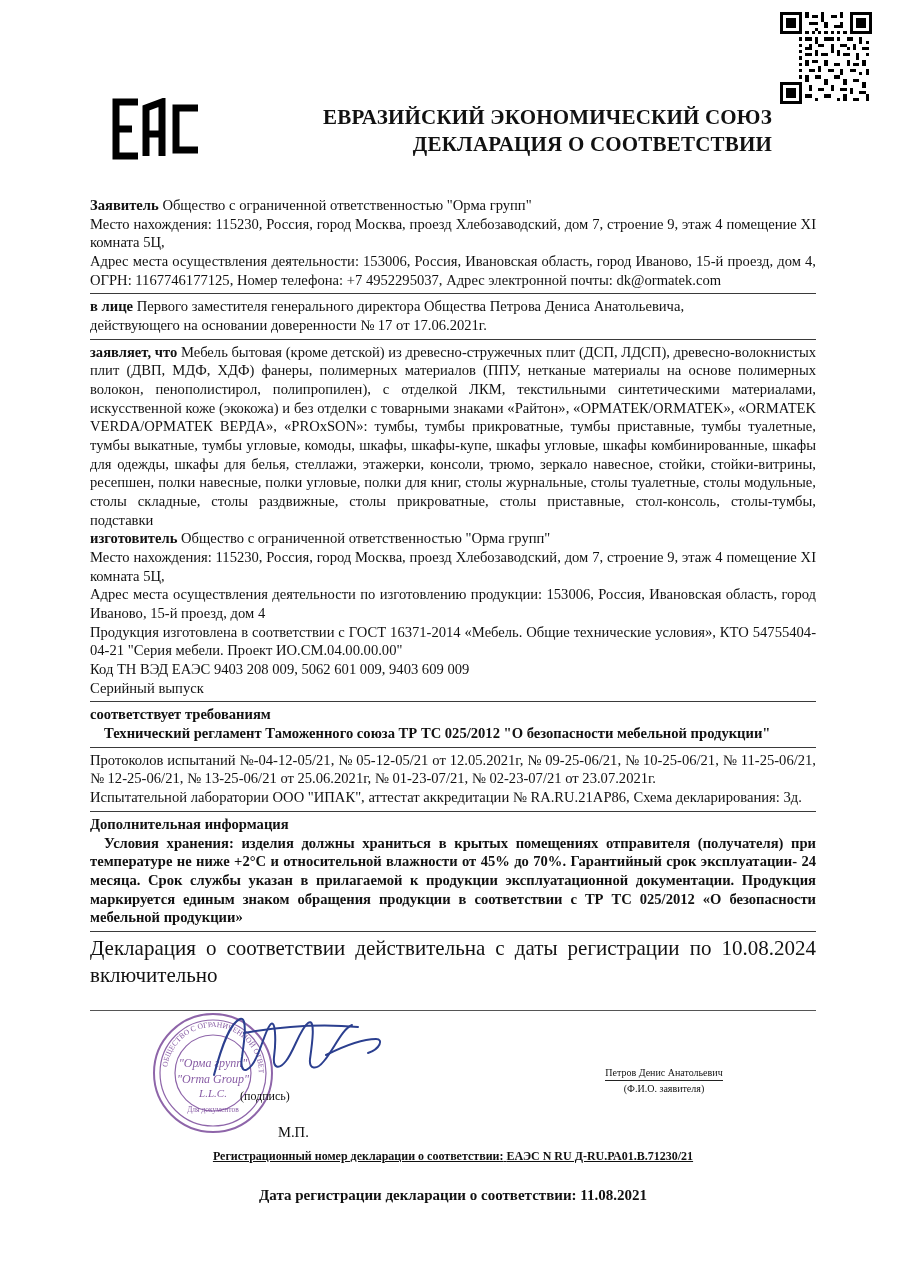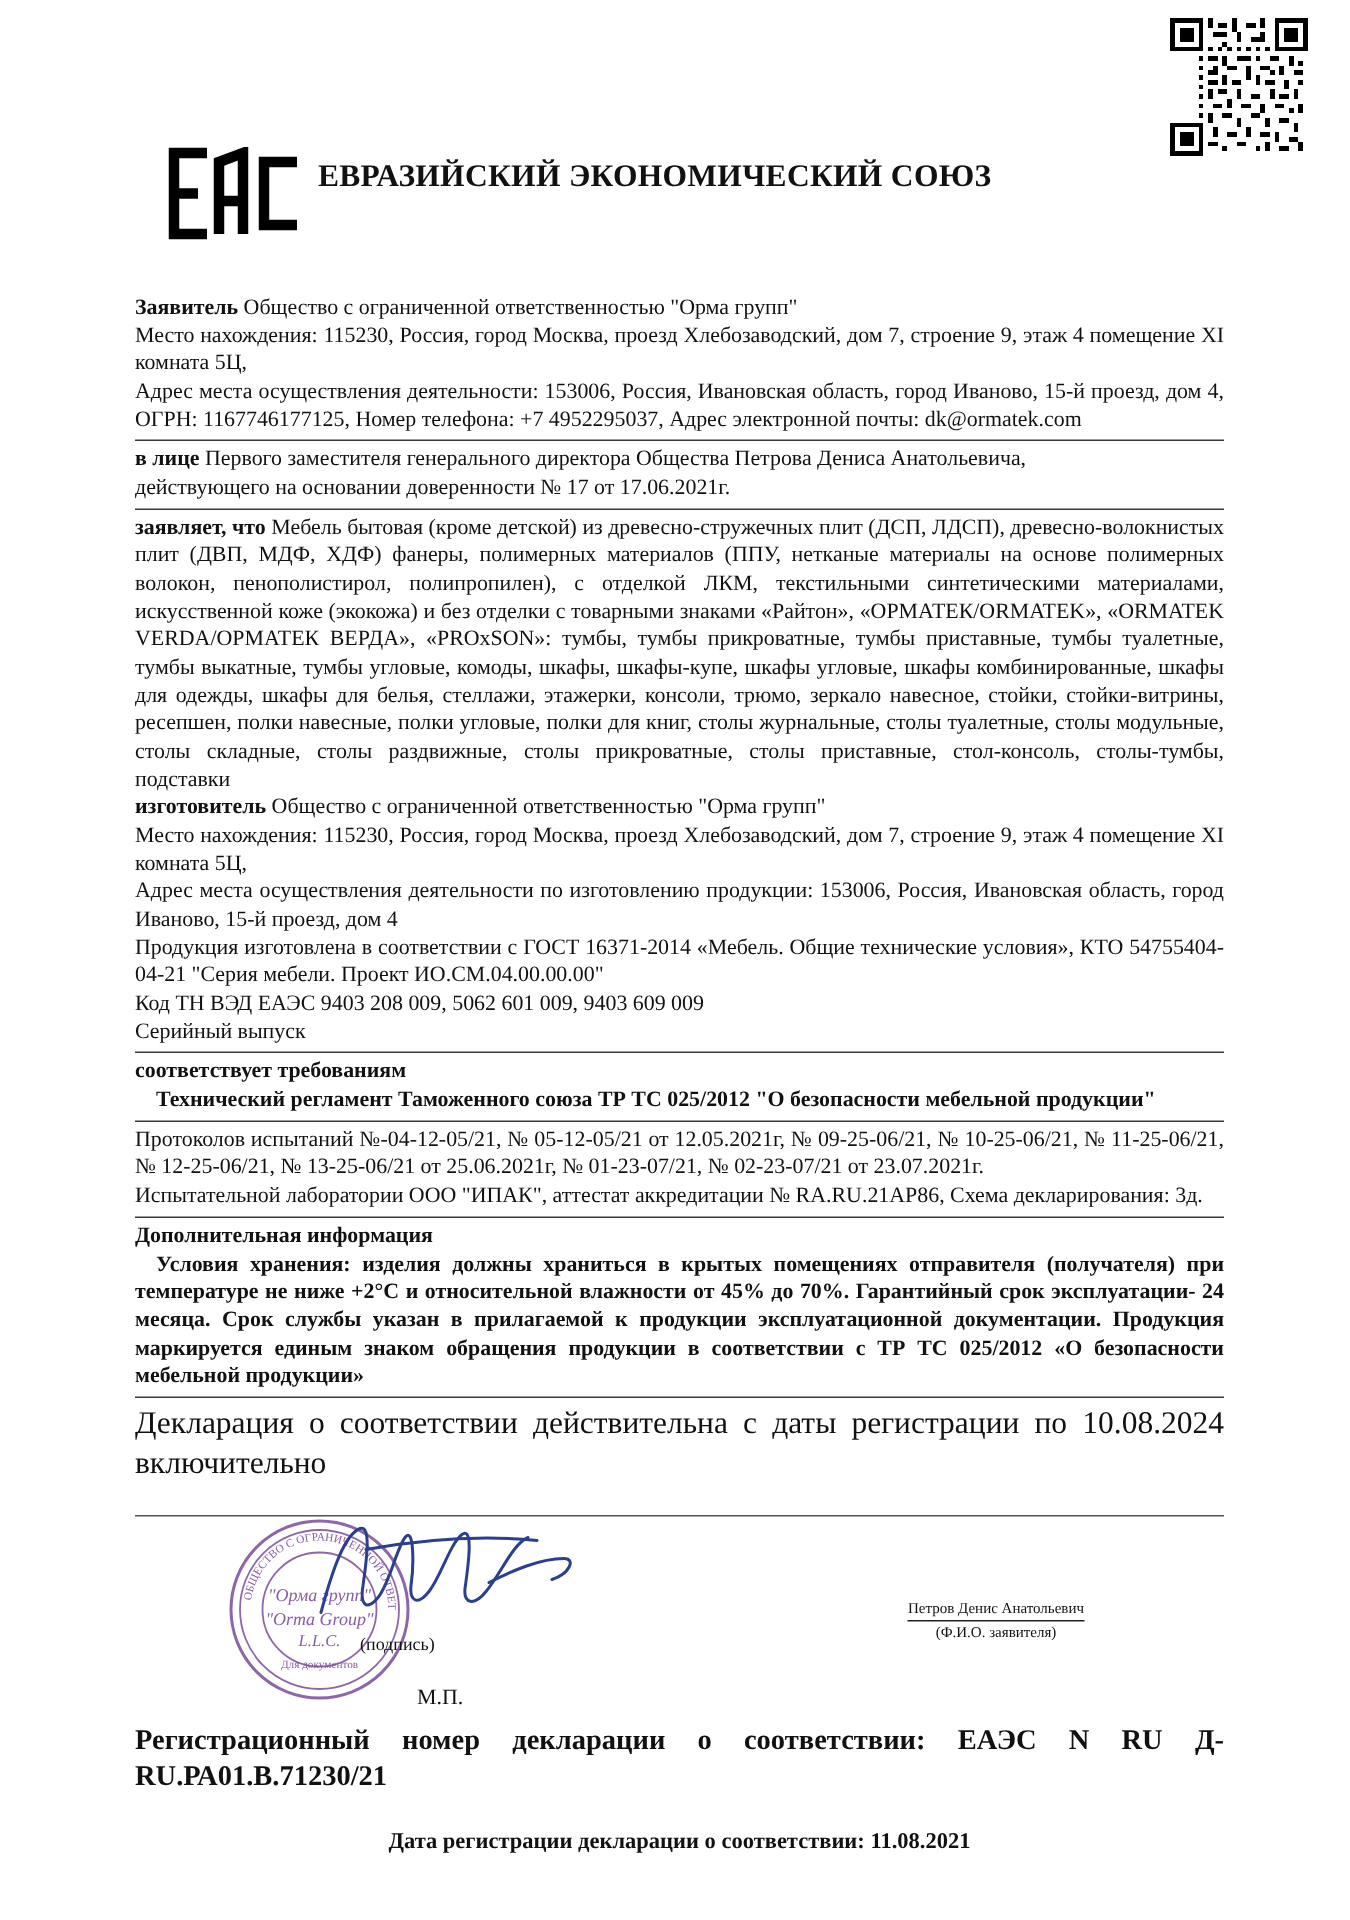--- a/index.html
+++ b/index.html
@@ -39,21 +39,21 @@
     width: 96px;
     height: 62px;
   }
   .eac svg { display:block; }
 
   .title-block {
     position: absolute;
     left: 212px;
     top: 104px;
     width: 560px;
-    text-align: left;
+    text-align: right;
   }
   .title-line {
     font-weight: bold;
     font-size: 21px;
     letter-spacing: 0.2px;
     line-height: 1.28;
   }
 
   .body {
     position: absolute;
@@ -119,23 +119,25 @@
     right: 2px;
     top: 52px;
     width: 300px;
     text-align: center;
     font-size: 10px;
   }
   .signer .nm { border-bottom: 1px solid #222; padding-bottom: 1px; display:inline-block; }
   .signer .sub { margin-top: 2px; }
 
   .reg-line {
+    text-align: center;
     font-weight: bold;
-    font-size: 19px;
+    font-size: 12px;
     margin-top: 6px;
+    text-decoration: underline;
   }
   .date-line {
     text-align: center;
     font-weight: bold;
     font-size: 15px;
     margin-top: 22px;
   }
   .valid-line {
     font-weight: normal;
     font-size: 21px;
@@ -266,20 +268,21 @@
         <path d="M36 58 V10 L52 4 V58"></path>
         <path d="M36 36 H52"></path>
 
         <path d="M88 10 L66 10 V52 L88 52"></path>
       </g>
     </svg>
   </div>
 
   <div class="title-block">
     <div class="title-line">ЕВРАЗИЙСКИЙ ЭКОНОМИЧЕСКИЙ СОЮЗ</div>
+    <div class="title-line">ДЕКЛАРАЦИЯ О СООТВЕТСТВИИ</div>
   </div>
 
   <div class="body">
 
     <div class="blk">
       <p class="para"><span class="lbl">Заявитель</span> <span>Общество с ограниченной ответственностью "Орма групп"</span></p>
       <p class="para">Место нахождения: 115230, Россия, город Москва, проезд Хлебозаводский, дом 7, строение 9, этаж 4 помещение XI комната 5Ц,</p>
       <p class="para">Адрес места осуществления деятельности: 153006, Россия, Ивановская область, город Иваново, 15-й проезд, дом 4, ОГРН: 1167746177125, Номер телефона: +7 4952295037, Адрес электронной почты: dk@ormatek.com</p>
     </div>
 

